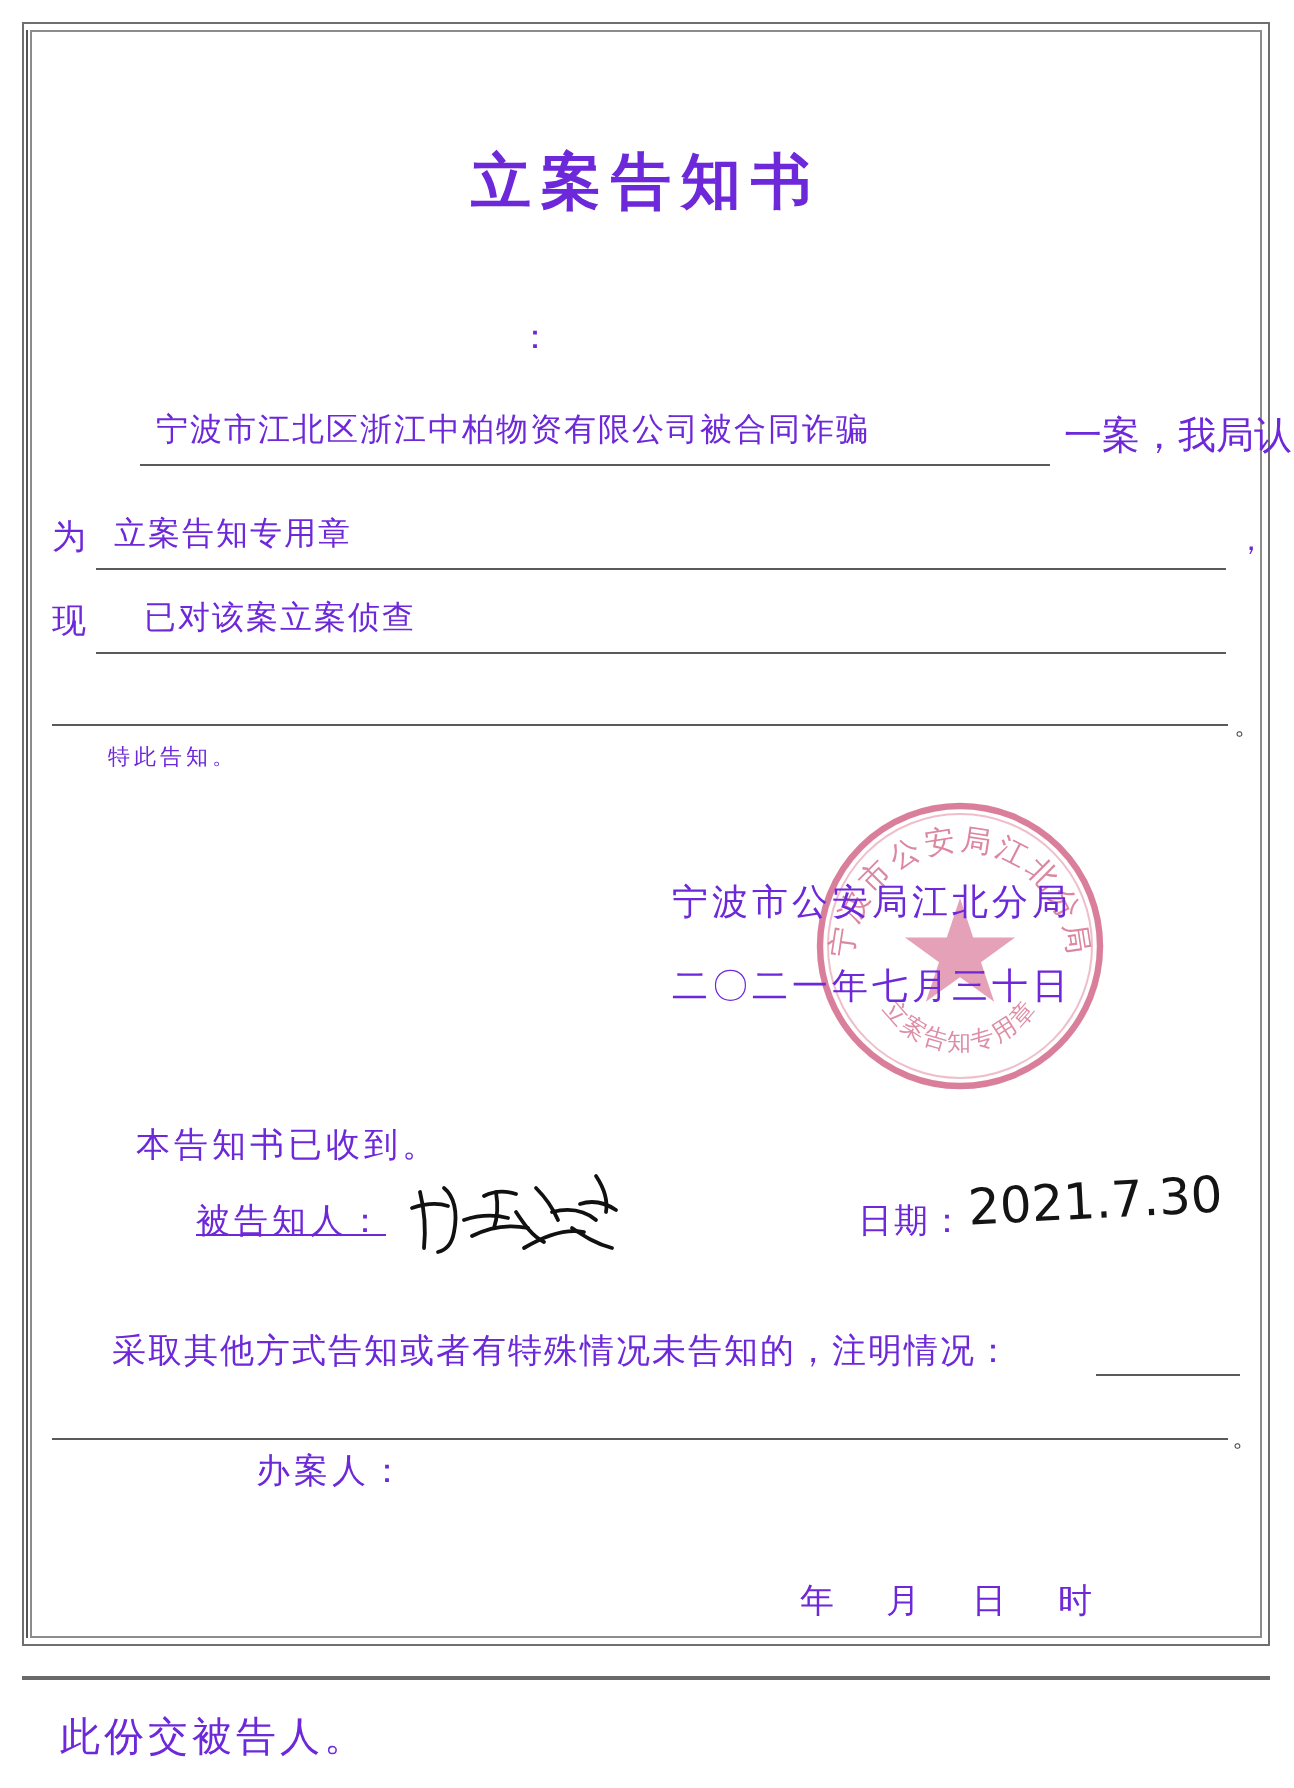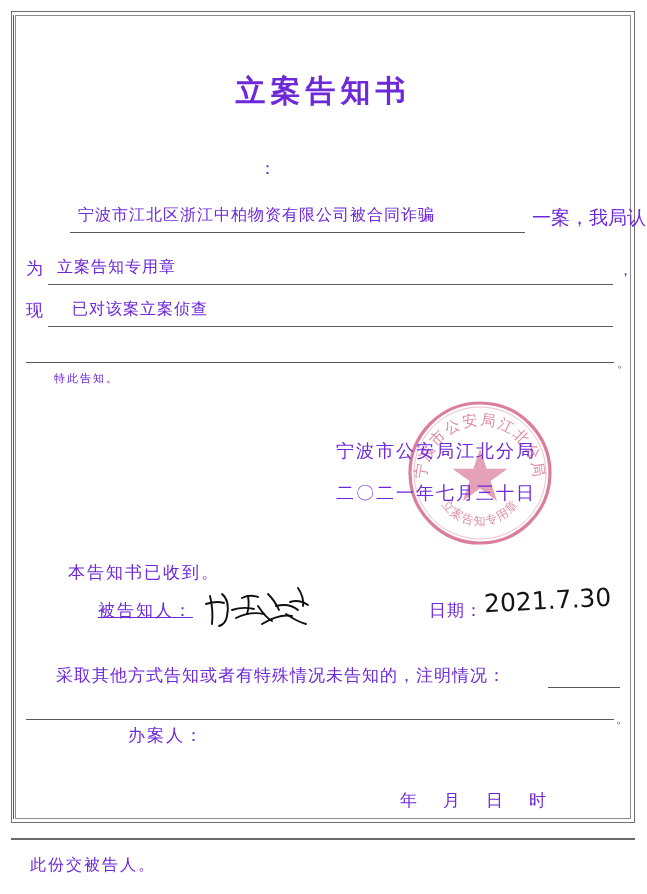--- a/index.html
+++ b/index.html
@@ -247,21 +247,21 @@
     position: absolute;
     left: 11px;
     top: 838px;
     width: 624px;
     border-bottom: 2.5px solid #6a6a6a;
   }
   .footer-text {
     position: absolute;
     left: 30px;
     top: 855px;
-    font-size: 16px;
+    font-size: 20px;
     letter-spacing: 2px;
     font-family: Liberation Serif, serif;
   }
   .period-mark {
     position: absolute;
     font-size: 13px;
     color: #444;
   }
 </style>
 </head>

